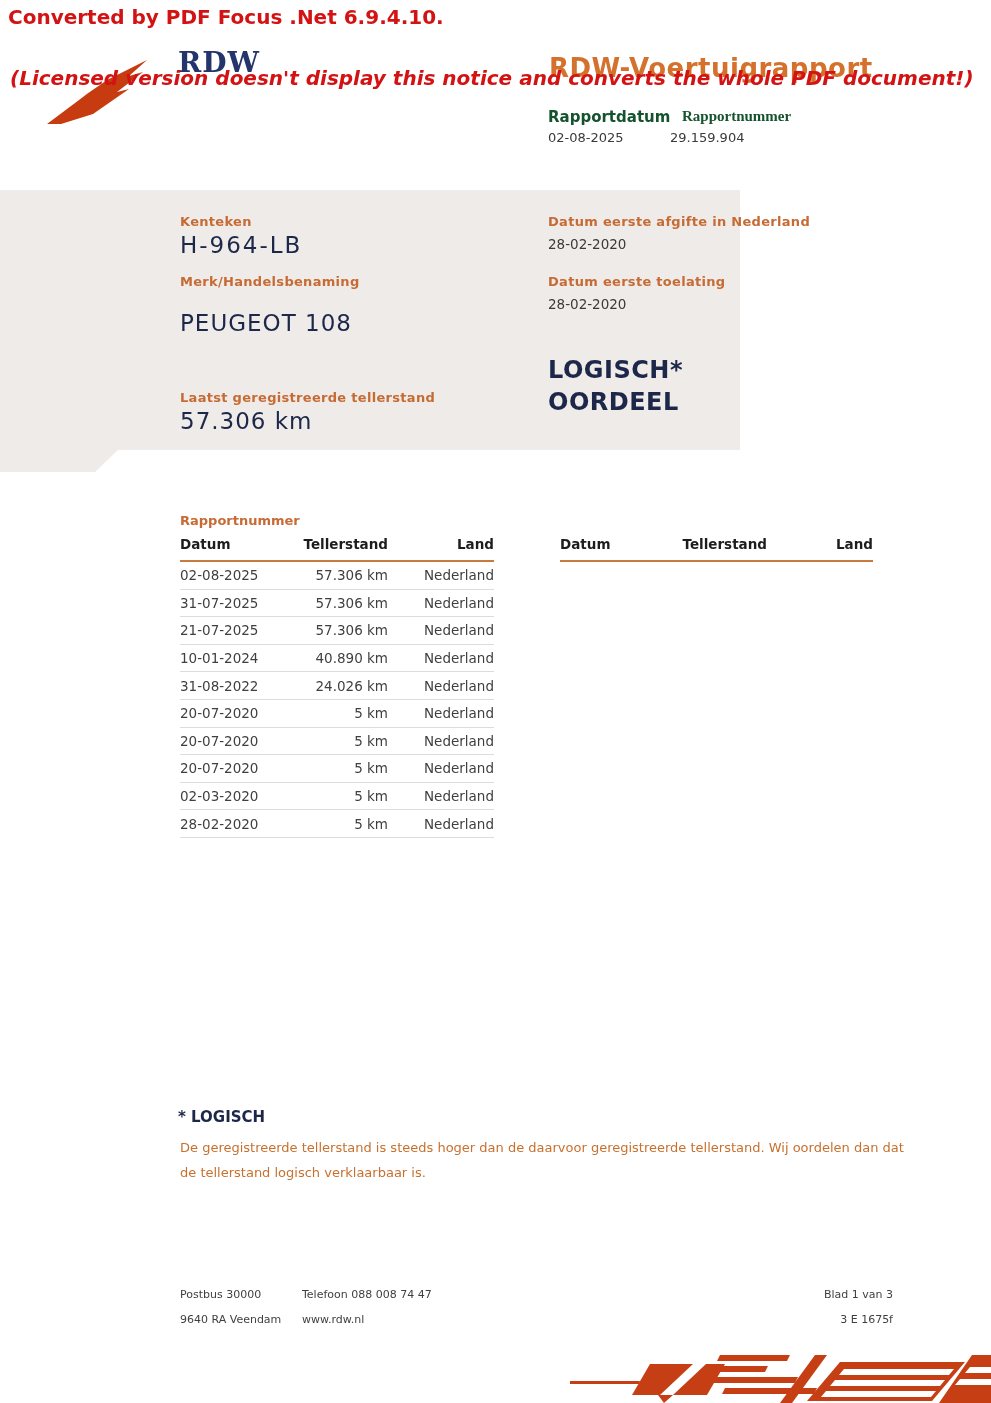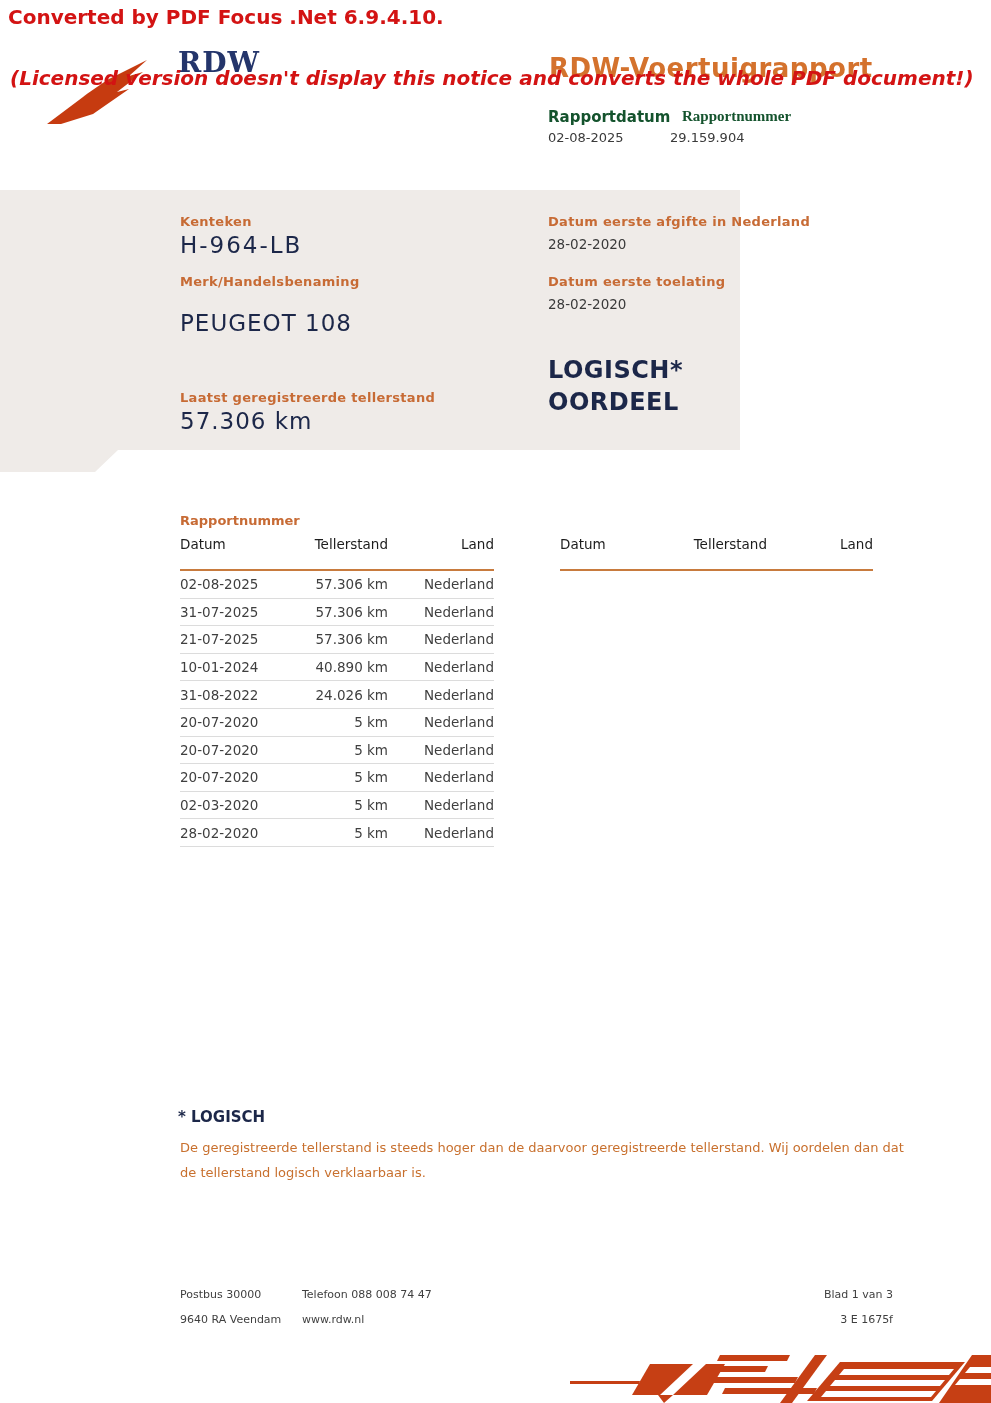--- a/index.html
+++ b/index.html
@@ -47,22 +47,22 @@
             box-shadow:0 0 0 2px #fff;}
   .nap-n{left:4px;top:8px;} .nap-a{left:27px;top:6px;} .nap-p{left:50px;top:4px;}
   .nap-check{left:73px;top:2px;background:#fff;border:2px solid #121212;width:19px;height:21px;
              box-shadow:none;color:#1FA04A;font-size:17px;}
 
   
   .sec-title{left:180px;top:513px;font-size:13px;font-weight:bold;color:#C76B35;}
   .tbl{font-size:13.5px;}
   .tbl-left{left:180px;top:536px;width:314px;}
   .tbl-right{left:560px;top:536px;width:313px;}
-  .tbl-head{display:grid;grid-template-columns:120px 88px 106px;font-weight:normal;color:#1d1d1d;
-            padding-bottom:17px;border-bottom:2px solid #C87B3E;}
+  .tbl-head{display:grid;grid-template-columns:120px 88px 106px;font-weight:bold;color:#1d1d1d;
+            padding-bottom:8px;border-bottom:2px solid #C87B3E;}
   .tbl-right .tbl-head{grid-template-columns:120px 87px 106px;}
   .tbl-head span:nth-child(2),.tbl-head span:nth-child(3){text-align:right;}
   .tbl-row{display:grid;grid-template-columns:120px 88px 106px;height:26.6px;align-items:center;
            color:#3f3f3f;border-bottom:1px solid #DCDCDC;}
   .tbl-row span:nth-child(2),.tbl-row span:nth-child(3){text-align:right;}
 
   
   .fn-title{left:178px;top:1108px;font-size:15px;font-weight:bold;color:#1C2749;}
   .fn-body{left:180px;top:1136px;width:742px;font-size:13px;color:#C8702E;line-height:24.5px;}
 

